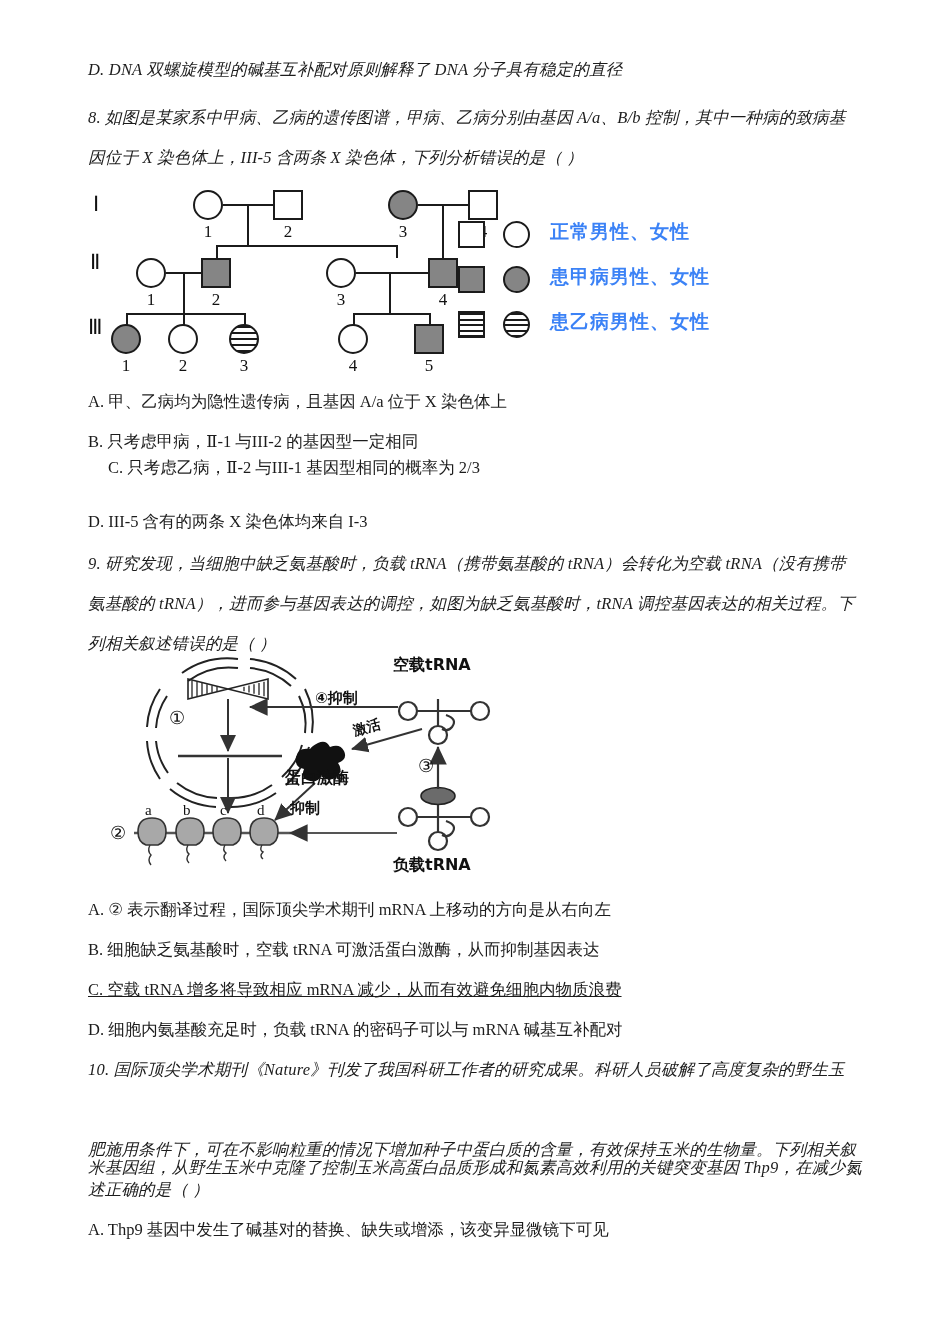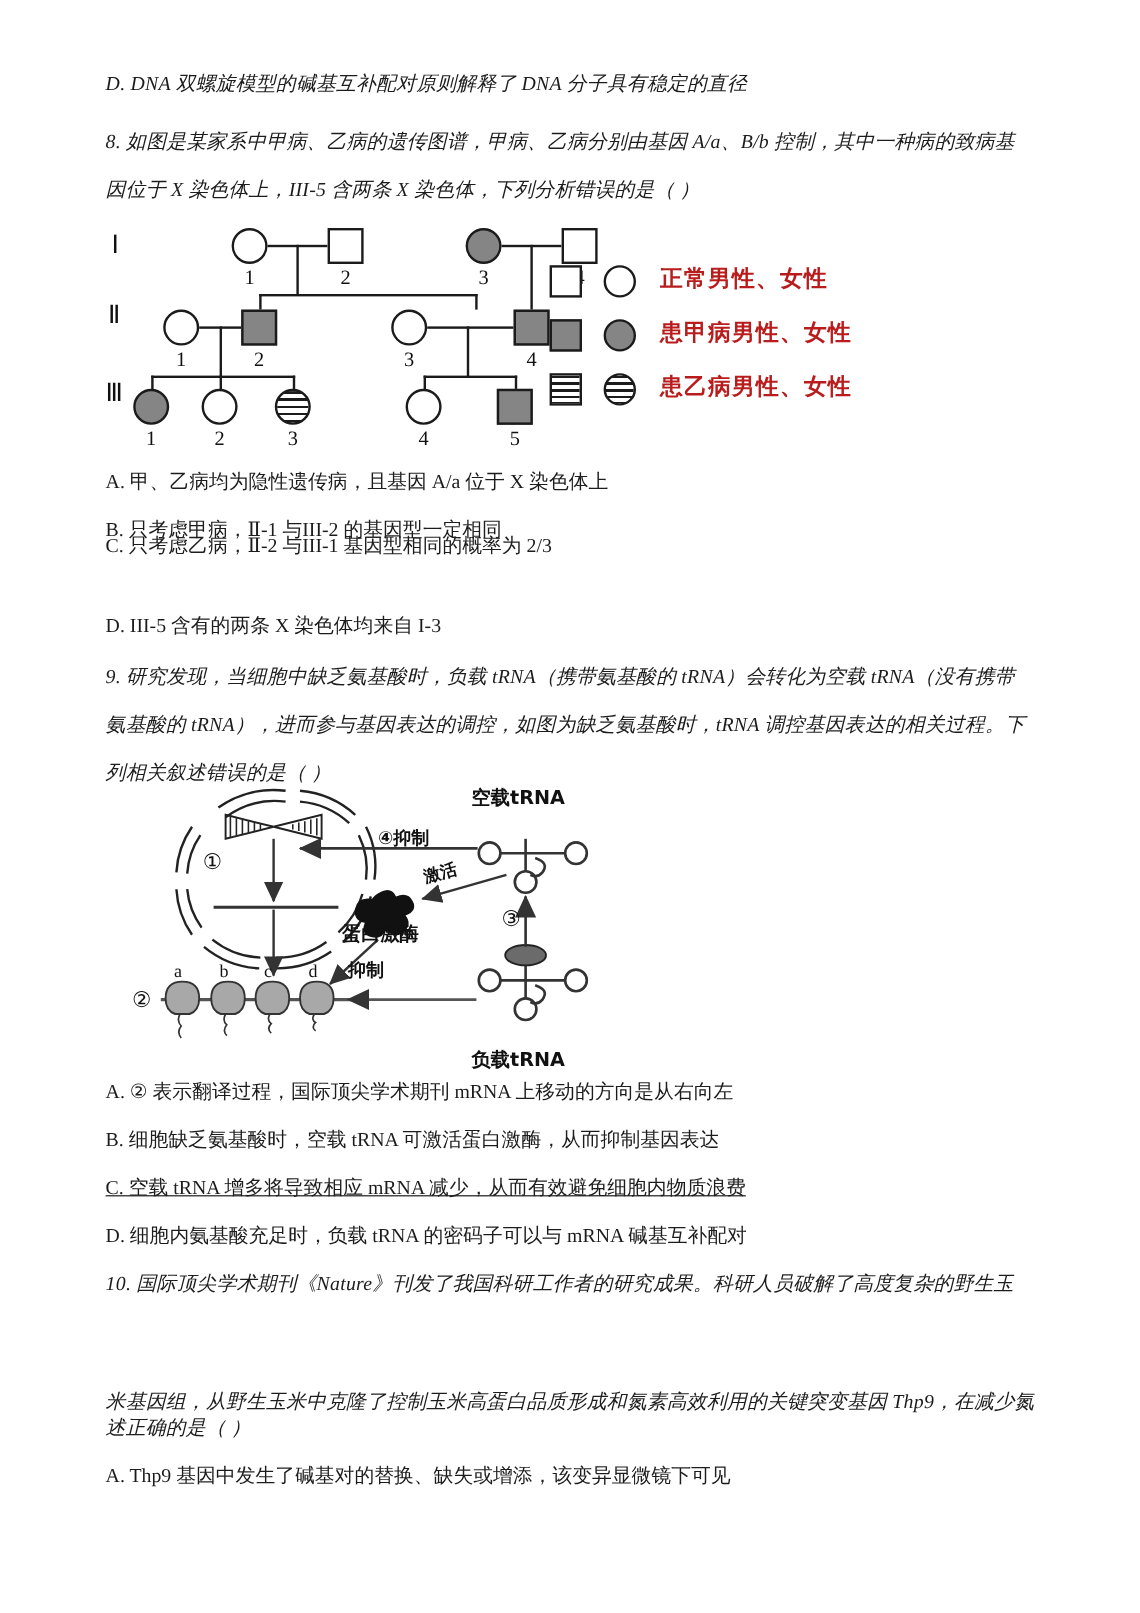--- a/index.html
+++ b/index.html
@@ -113,21 +113,21 @@
       to bottom,
       #1b1b1b 0px, #1b1b1b 2.2px,
       #ffffff 2.2px, #ffffff 5.6px);
   }
   .lg-ci.striped { overflow: hidden; }
   .lg-text {
     position: absolute; left: 92px; top: 1px;
     font-family: "DejaVu Sans", "Liberation Sans", sans-serif;
     font-size: 19px;
     font-weight: bold;
-    color: #b91c1c;
+    color: #3b82f6;
     letter-spacing: 1px;
     white-space: nowrap;
   }
 
   
   #trna-fig {
     position: absolute;
     left: 100px;
     top: 640px;
     width: 450px;
@@ -242,21 +242,21 @@
     </div>
     <div class="lg-row" style="top:90px;">
       <div class="lg-sq striped"></div>
       <div class="lg-ci striped"></div>
       <div class="lg-text">患乙病男性、女性</div>
     </div>
   </div>
 
   <div class="opt" style="top:392px;">A. 甲、乙病均为隐性遗传病，且基因 A/a 位于 X 染色体上</div>
   <div class="opt" style="top:432px;">B. 只考虑甲病，Ⅱ-1 与III-2 的基因型一定相同</div>
-  <div class="opt" style="top:445px;">C. 只考虑乙病，Ⅱ-2 与III-1 基因型相同的概率为 2/3</div>
+  <div class="opt" style="top:458px;margin-left:20px;">C. 只考虑乙病，Ⅱ-2 与III-1 基因型相同的概率为 2/3</div>
   <div class="opt" style="top:512px;">D. III-5 含有的两条 X 染色体均来自 I-3</div>
 
   <div class="qline" style="top:554px;">9. 研究发现，当细胞中缺乏氨基酸时，负载 tRNA（携带氨基酸的 tRNA）会转化为空载 tRNA（没有携带</div>
   <div class="qline" style="top:594px;">氨基酸的 tRNA），进而参与基因表达的调控，如图为缺乏氨基酸时，tRNA 调控基因表达的相关过程。下</div>
   <div class="qline" style="top:634px;">列相关叙述错误的是（      ）</div>
 
   <div id="trna-fig" style="top:655px;">
     <svg width="450" height="235" viewBox="0 0 450 235">
       <defs>
         <marker id="arrH" markerWidth="9" markerHeight="9" refX="8" refY="4.5" orient="auto">
@@ -356,21 +356,21 @@
                  q6,8 14,2 q8,-6 2,-14 q10,-4 6,-12 q-4,-8 -14,-4 q-4,-8 -12,-4 q-6,3 -8,6 z"></path>
       </g>
 
       <line x1="215" y1="128" x2="175" y2="165" stroke="#333" stroke-width="2" marker-end="url(#arrH)"></line>
 
       <line x1="297" y1="178" x2="190" y2="178" stroke="#555" stroke-width="2.2" marker-end="url(#arrH)"></line>
     </svg>
 
     
     <div class="fig-label" style="left:293px; top:0px; font-size:16px;">空载tRNA</div>
-    <div class="fig-label" style="left:293px; top:200px; font-size:16px;margin-top:18px;">负载tRNA</div>
+    <div class="fig-label" style="left:293px; top:200px; font-size:16px;">负载tRNA</div>
     <div class="fig-label" style="left:185px; top:113px; font-size:16px;">蛋白激酶</div>
     <div class="fig-label" style="left:215px; top:34px; font-size:15px;">④抑制</div>
     <div class="fig-label" style="left:253px; top:64px; font-size:14px; transform:rotate(-15deg);">激活</div>
     <div class="fig-label" style="left:190px; top:144px; font-size:15px;">抑制</div>
 
     <div class="fig-num" style="left:69px; top:52px; font-size:18px;">①</div>
     <div class="fig-num" style="left:10px; top:167px; font-size:18px;">②</div>
     <div class="fig-num" style="left:318px; top:100px; font-size:18px;">③</div>
 
     <div class="fig-num" style="left:45px; top:147px; font-size:15px; font-family:'Liberation Serif',serif;">a</div>
@@ -379,17 +379,18 @@
     <div class="fig-num" style="left:157px; top:147px; font-size:15px; font-family:'Liberation Serif',serif;">d</div>
   </div>
 
   <div class="opt" style="top:900px;">A. ② 表示翻译过程，国际顶尖学术期刊 mRNA 上移动的方向是从右向左</div>
   <div class="opt" style="top:940px;">B. 细胞缺乏氨基酸时，空载 tRNA 可激活蛋白激酶，从而抑制基因表达</div>
   <div class="opt" style="top:980px;text-decoration:underline;">C. 空载 tRNA 增多将导致相应 mRNA 减少，从而有效避免细胞内物质浪费</div>
   <div class="opt" style="top:1020px;">D. 细胞内氨基酸充足时，负载 tRNA 的密码子可以与 mRNA 碱基互补配对</div>
 
   <div class="qline" style="top:1060px;">10. 国际顶尖学术期刊《Nature》刊发了我国科研工作者的研究成果。科研人员破解了高度复杂的野生玉</div>
   <div class="qline" style="top:1158px;">米基因组，从野生玉米中克隆了控制玉米高蛋白品质形成和氮素高效利用的关键突变基因 Thp9，在减少氮</div>
+  <div class="qline" style="top:1140px;">肥施用条件下，可在不影响粒重的情况下增加种子中蛋白质的含量，有效保持玉米的生物量。下列相关叙</div>
   <div class="qline" style="top:1180px;">述正确的是（  ）</div>
 
   <div class="opt" style="top:1220px;">A. Thp9 基因中发生了碱基对的替换、缺失或增添，该变异显微镜下可见</div>
 
 </div>
 
 </body></html>

